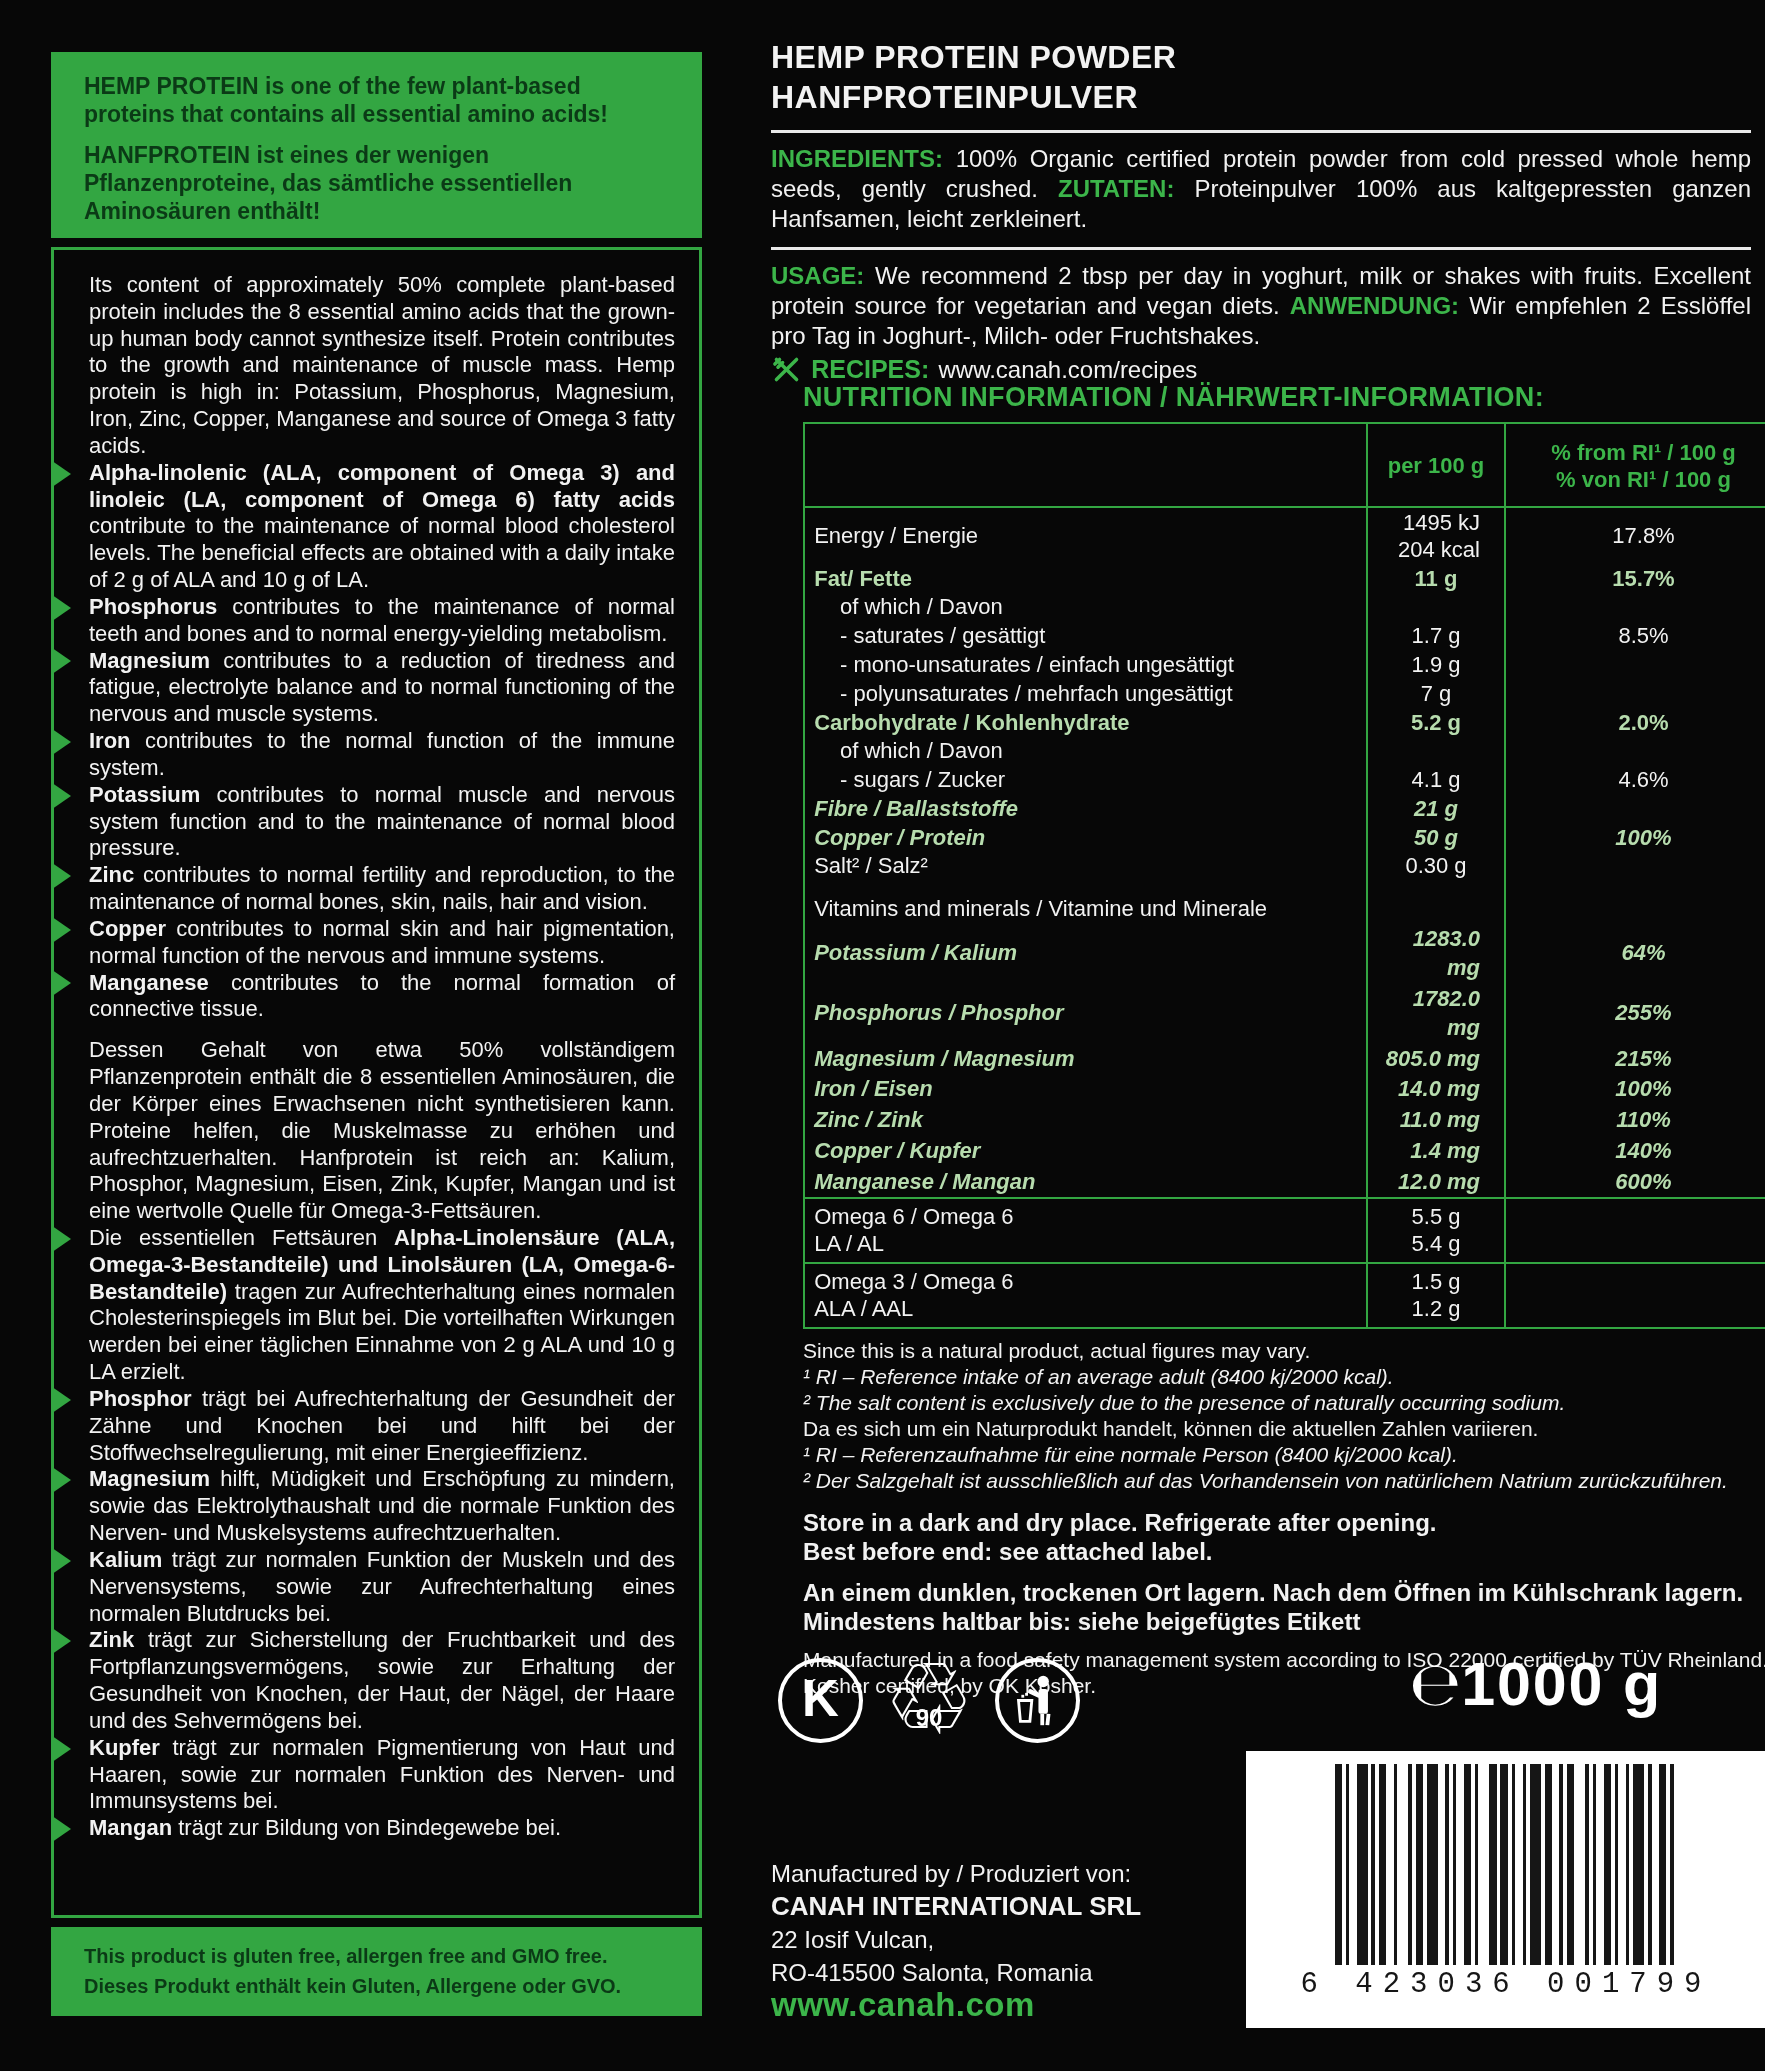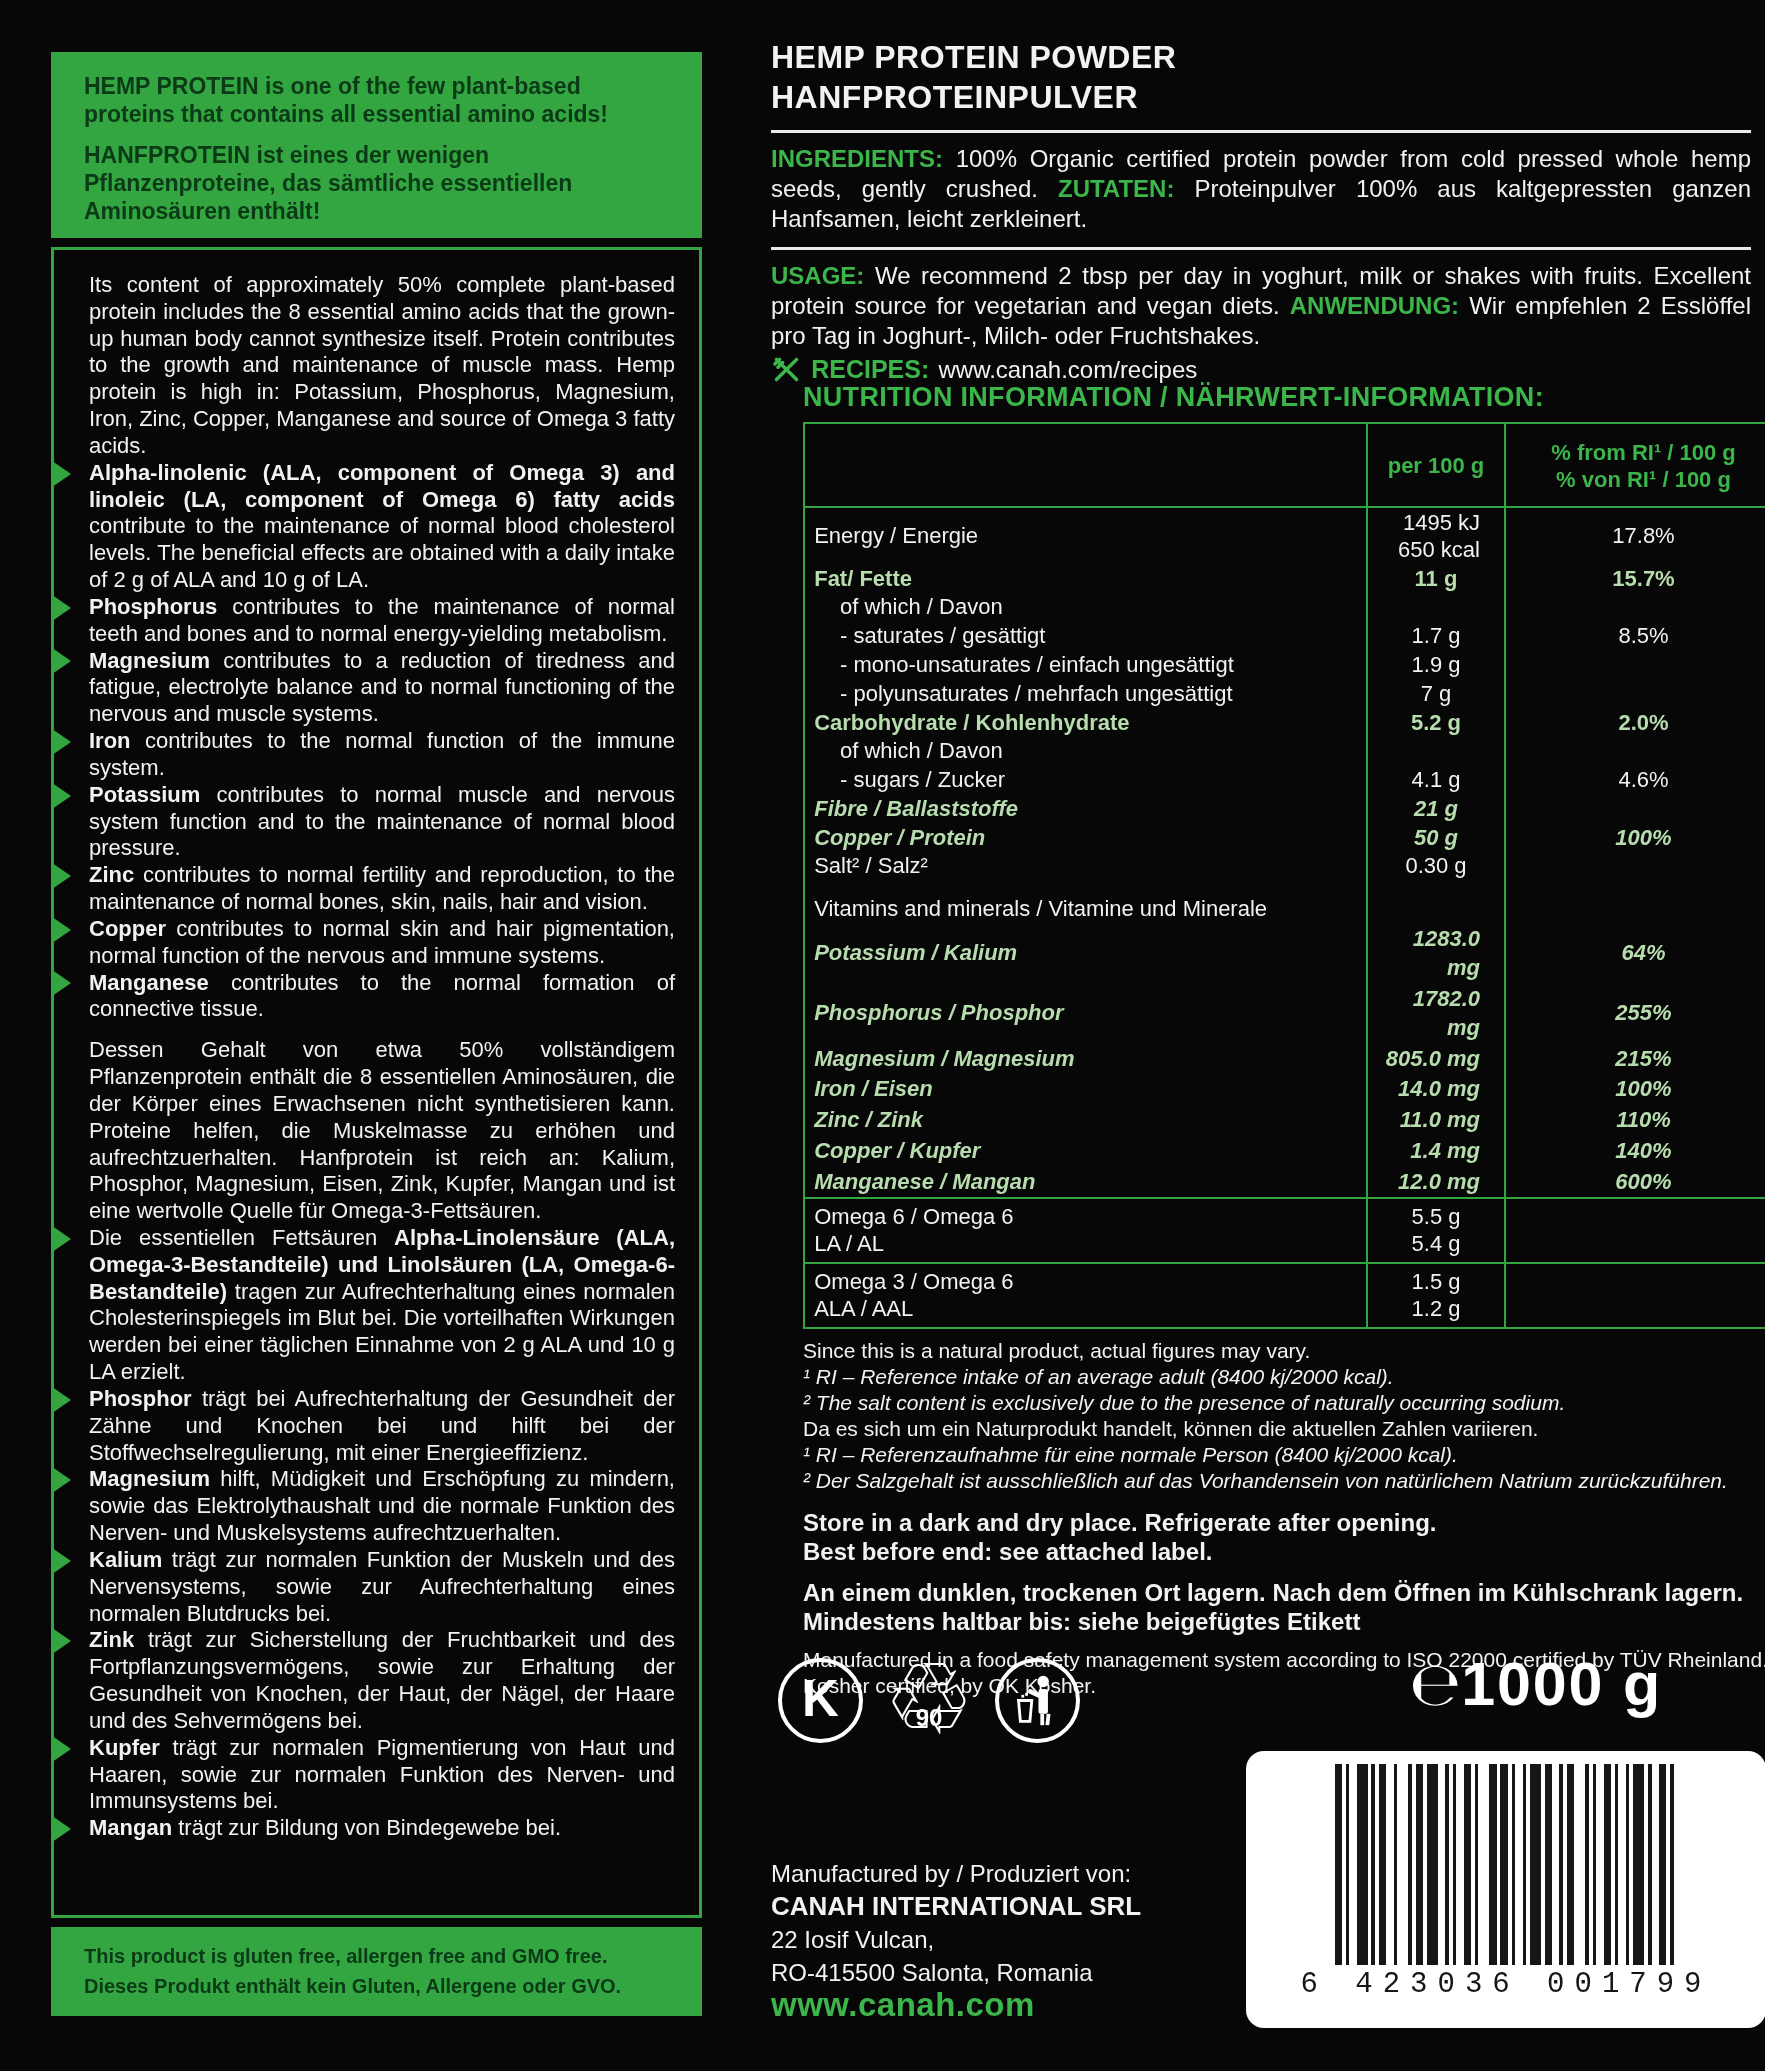--- a/index.html
+++ b/index.html
@@ -82,21 +82,21 @@
   .recycle .tri{font-size:100px;line-height:92px;color:#fff;font-family:"DejaVu Sans",sans-serif;}
   .recycle .num{position:absolute;top:50px;left:50%;transform:translate(-50%,0);font-size:24px;font-weight:700;color:#fff;}
 
   
   .net-weight{position:absolute;left:771px;top:1648px;width:891px;text-align:right;color:#fff;font-size:61px;}
   .net-weight .esym{font-family:"DejaVu Sans",sans-serif;font-weight:400;}
   .net-weight .wval{font-weight:700;letter-spacing:1.8px;}
 
   
   .barcode{position:absolute;left:1246px;top:1751px;width:520px;height:277px;background:#ffffff;
-    display:flex;flex-direction:column;align-items:center;justify-content:flex-start;padding-top:13px;border-radius:18px;}
+    display:flex;flex-direction:column;align-items:center;justify-content:flex-start;padding-top:13px;}
   .bars{display:flex;align-items:flex-start;height:201px;}
   .bars div{height:201px;background:#161616;}
   .bc-digits{margin-top:2.8px;color:#161616;font-family:"Liberation Mono",monospace;
     font-size:29px;font-weight:500;letter-spacing:10px;white-space:pre;}
 
   
   .manufacturer{position:absolute;left:771px;top:1857px;color:var(--white);font-size:24px;line-height:33px;}
   .manufacturer .mname{font-weight:700;font-size:26px;}
   .website{position:absolute;left:771px;top:1986px;color:var(--bright);font-weight:700;font-size:33px;letter-spacing:0.5px;}
 
@@ -181,21 +181,21 @@
           </th>
         </tr>
       </thead>
       <tbody id="tb-main">
           <tr class="wb">
             <td class="lbl">
               <div>Energy / Energie</div>
             </td>
             <td class="val r">
               <div>1495 kJ</div>
-              <div>650 kcal</div>
+              <div>204 kcal</div>
             </td>
             <td class="pct">17.8%</td>
           </tr>
           <tr class="gb">
             <td class="lbl">
               <div>Fat/ Fette</div>
             </td>
             <td class="val">
               <div>11 g</div>
             </td>

